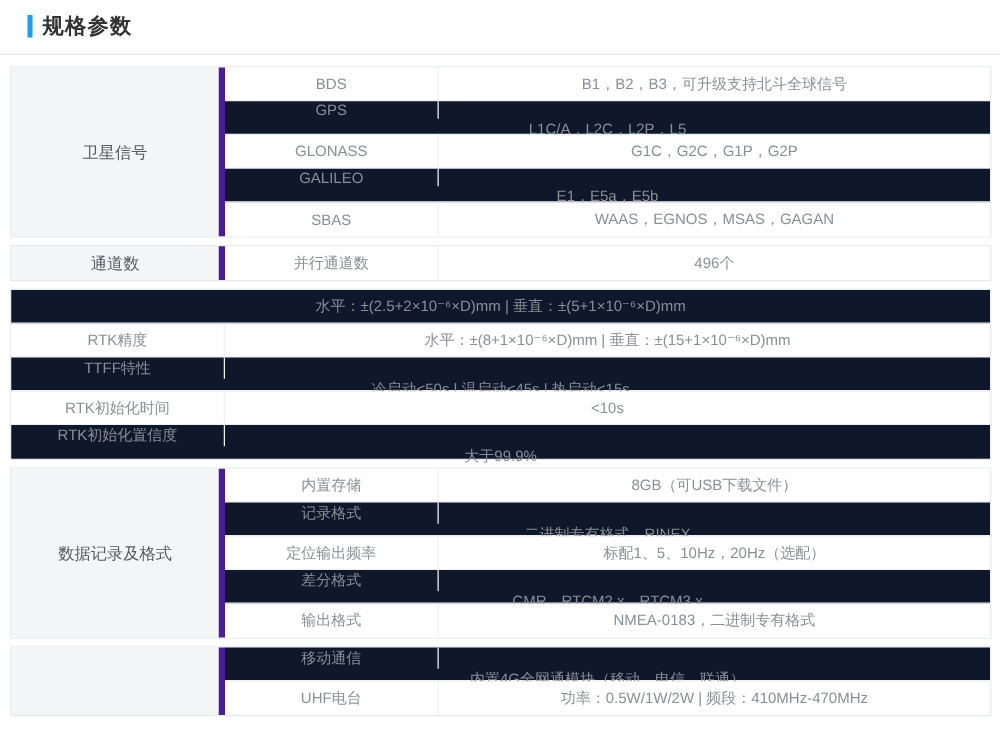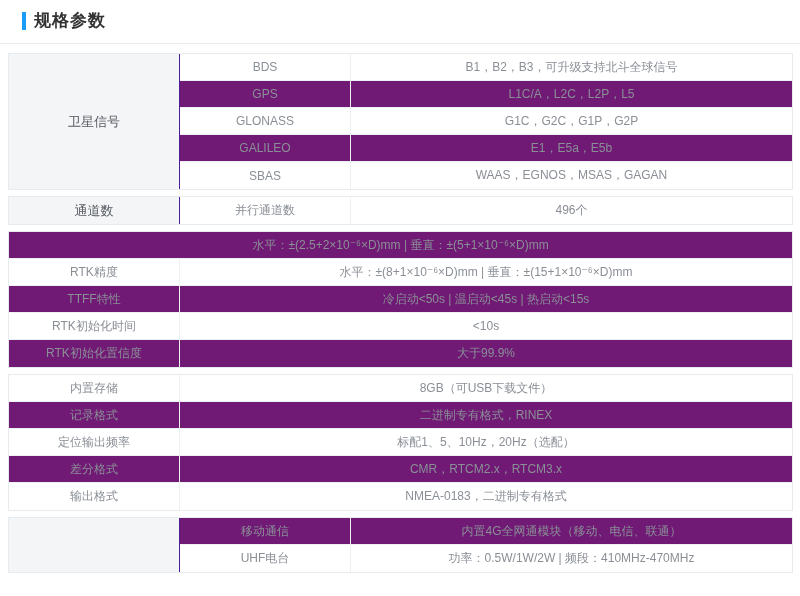--- a/index.html
+++ b/index.html
@@ -17,28 +17,28 @@
   .section {
     display: flex;
     border: 1px solid #e8ebee;
     margin-bottom: 6px;
     background: #ffffff;
   }
   .cat-cell {
     width: 171px;
     flex-shrink: 0;
     background: #f4f5f7;
-    border-right: 1px solid #4c1d95;
+    border-right: 5px solid #4c1d95;
     display: flex; align-items: center; justify-content: center;
     font-size: 13px; color: #555a60;
   }
   .rows { flex: 1; display: flex; flex-direction: column; text-align: center; }
   .row { display: flex; height: 27px; background: #ffffff; }
   .row:not(:last-child) { border-bottom: 1px solid #eef1f3; }
-  .row.even { background: #701a75; }
+  .row.even { background: #0f172a; flex-direction: column; }
   .param-cell {
     width: 171px;
     flex-shrink: 0;
     border-right: 1px solid #eef1f3;
     display: flex; align-items: center; justify-content: center;
     font-size: 12px; color: #8a8f96;
   }
   .value-cell {
     flex: 1;
     display: flex; align-items: center; justify-content: center;
@@ -108,20 +108,21 @@
           <div class="param-cell">RTK初始化时间</div>
           <div class="value-cell">&lt;10s</div>
         </div>
         <div class="row even">
           <div class="param-cell">RTK初始化置信度</div>
           <div class="value-cell">大于99.9%</div>
         </div>
       </div>
     </div>
     <div class="section">
+      <div class="cat-cell">数据记录及格式</div>
       <div class="rows">
         <div class="row odd">
           <div class="param-cell">内置存储</div>
           <div class="value-cell">8GB（可USB下载文件）</div>
         </div>
         <div class="row even">
           <div class="param-cell">记录格式</div>
           <div class="value-cell">二进制专有格式，RINEX</div>
         </div>
         <div class="row odd">

